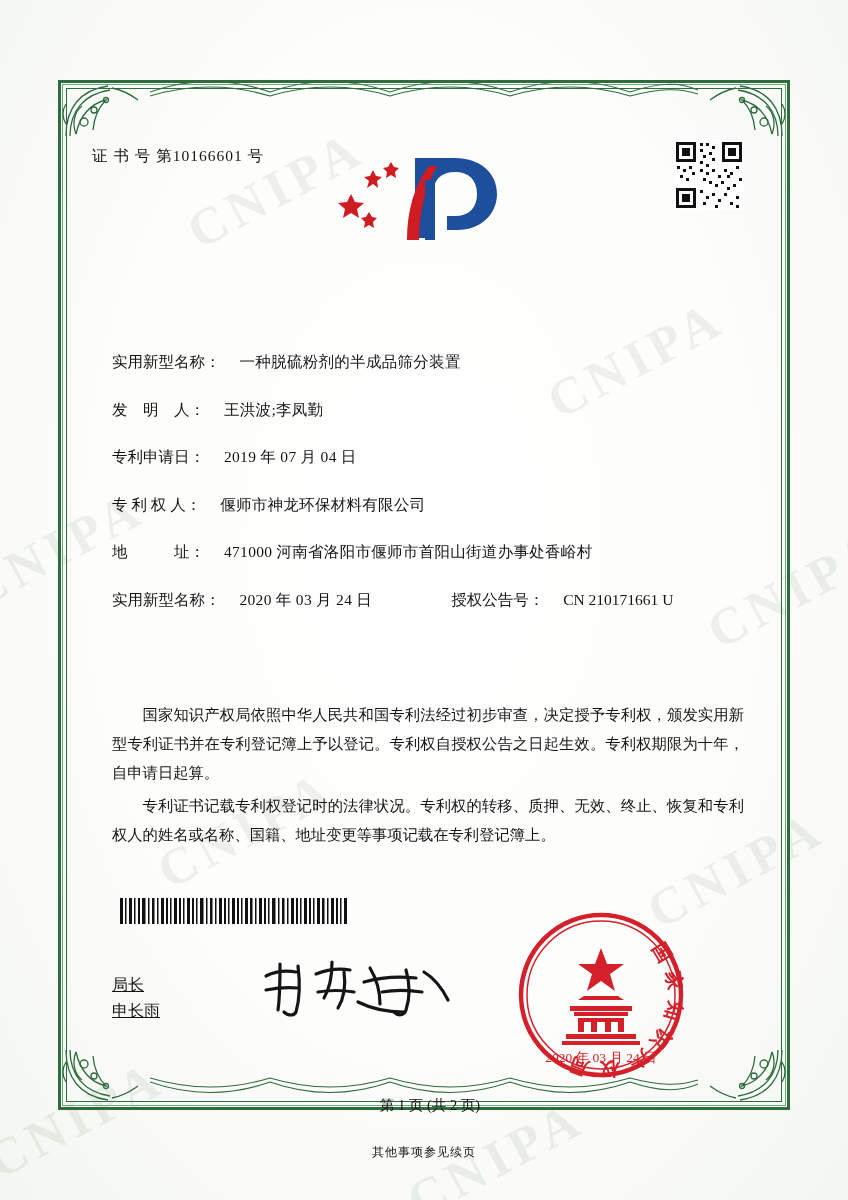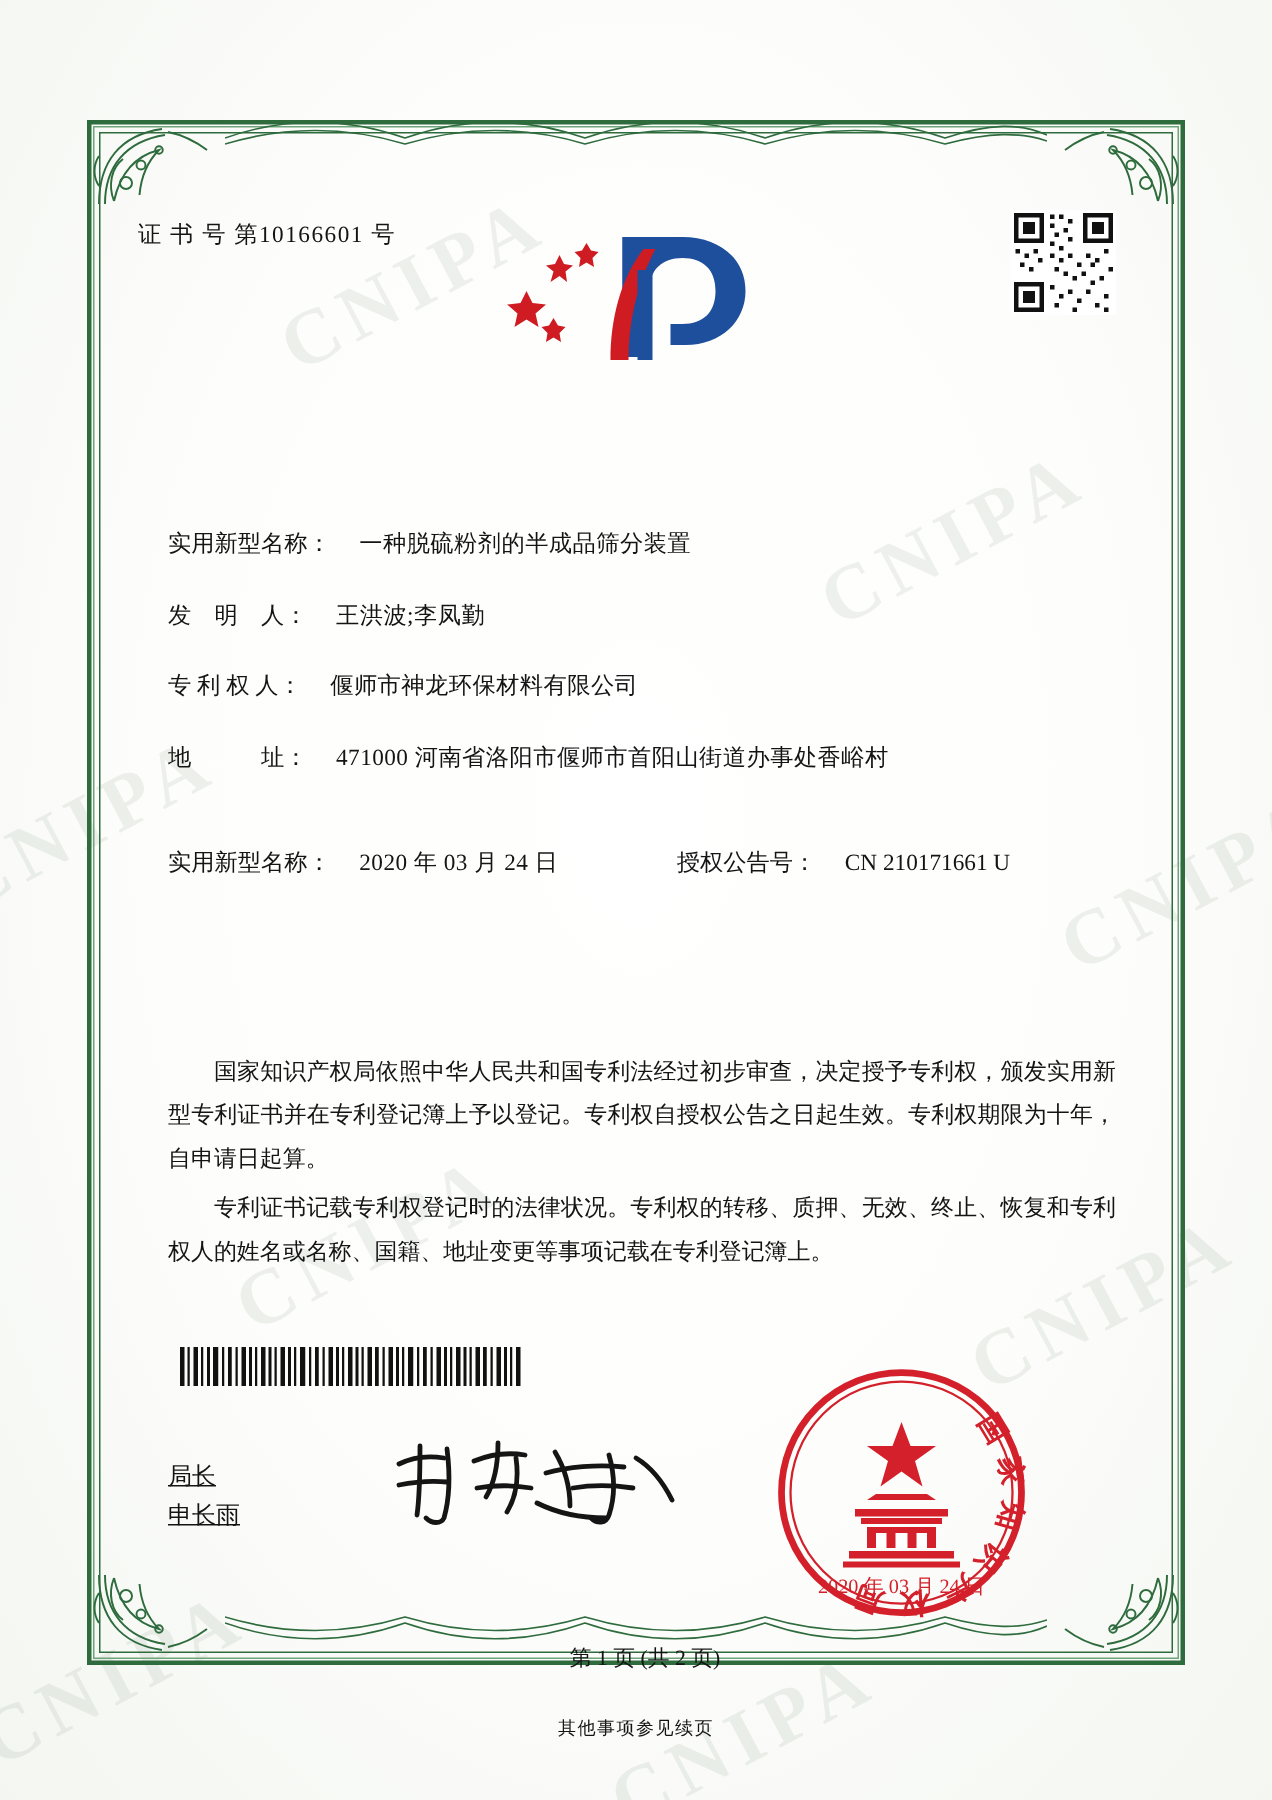--- a/index.html
+++ b/index.html
@@ -137,21 +137,20 @@
     white-space: pre;
   }
   .row .val {
     flex: 1 1 auto;
     letter-spacing: 0.3px;
   }
   .row.double .val { flex: 0 0 auto; }
   .row .lbl2 {
     margin-left: 60px;
     white-space: pre;
-    margin-top: 23px;
   }
   .row .val2 { margin-left: 0; }
 
   
   .paras {
     position: absolute;
     left: 112px; top: 700px;
     width: 632px;
     font-size: 15.3px;
     line-height: 29px;
@@ -371,20 +370,24 @@
 
 
   <div class="fields">
     <div class="row">
       <span class="lbl">实用新型名称：</span>
       <span class="val">一种脱硫粉剂的半成品筛分装置</span>
     </div>
     <div class="row">
       <span class="lbl">发　明　人：</span>
       <span class="val">王洪波;李凤勤</span>
+    </div>
+    <div class="row">
+      <span class="lbl">专利申请日：</span>
+      <span class="val">2019 年 07 月 04 日</span>
     </div>
     <div class="row">
       <span class="lbl">专 利 权 人：</span>
       <span class="val">偃师市神龙环保材料有限公司</span>
     </div>
     <div class="row">
       <span class="lbl">地　　　址：</span>
       <span class="val">471000 河南省洛阳市偃师市首阳山街道办事处香峪村</span>
     </div>
     <div class="row double">

